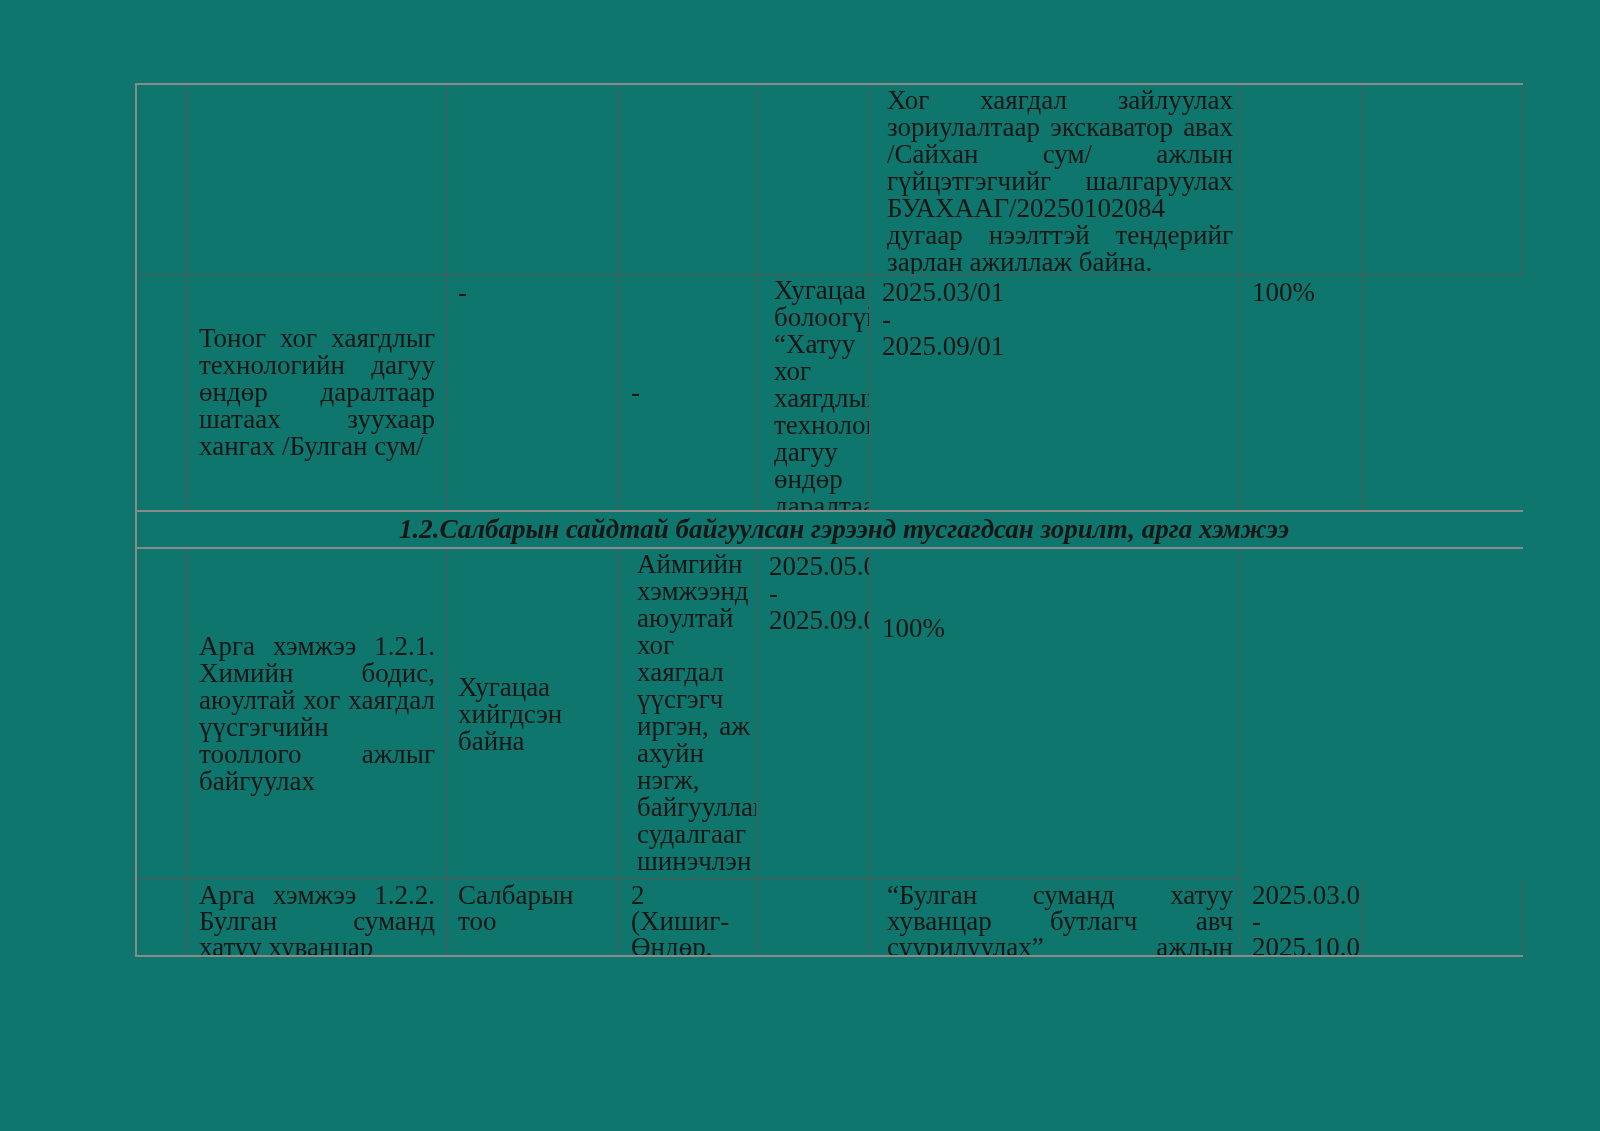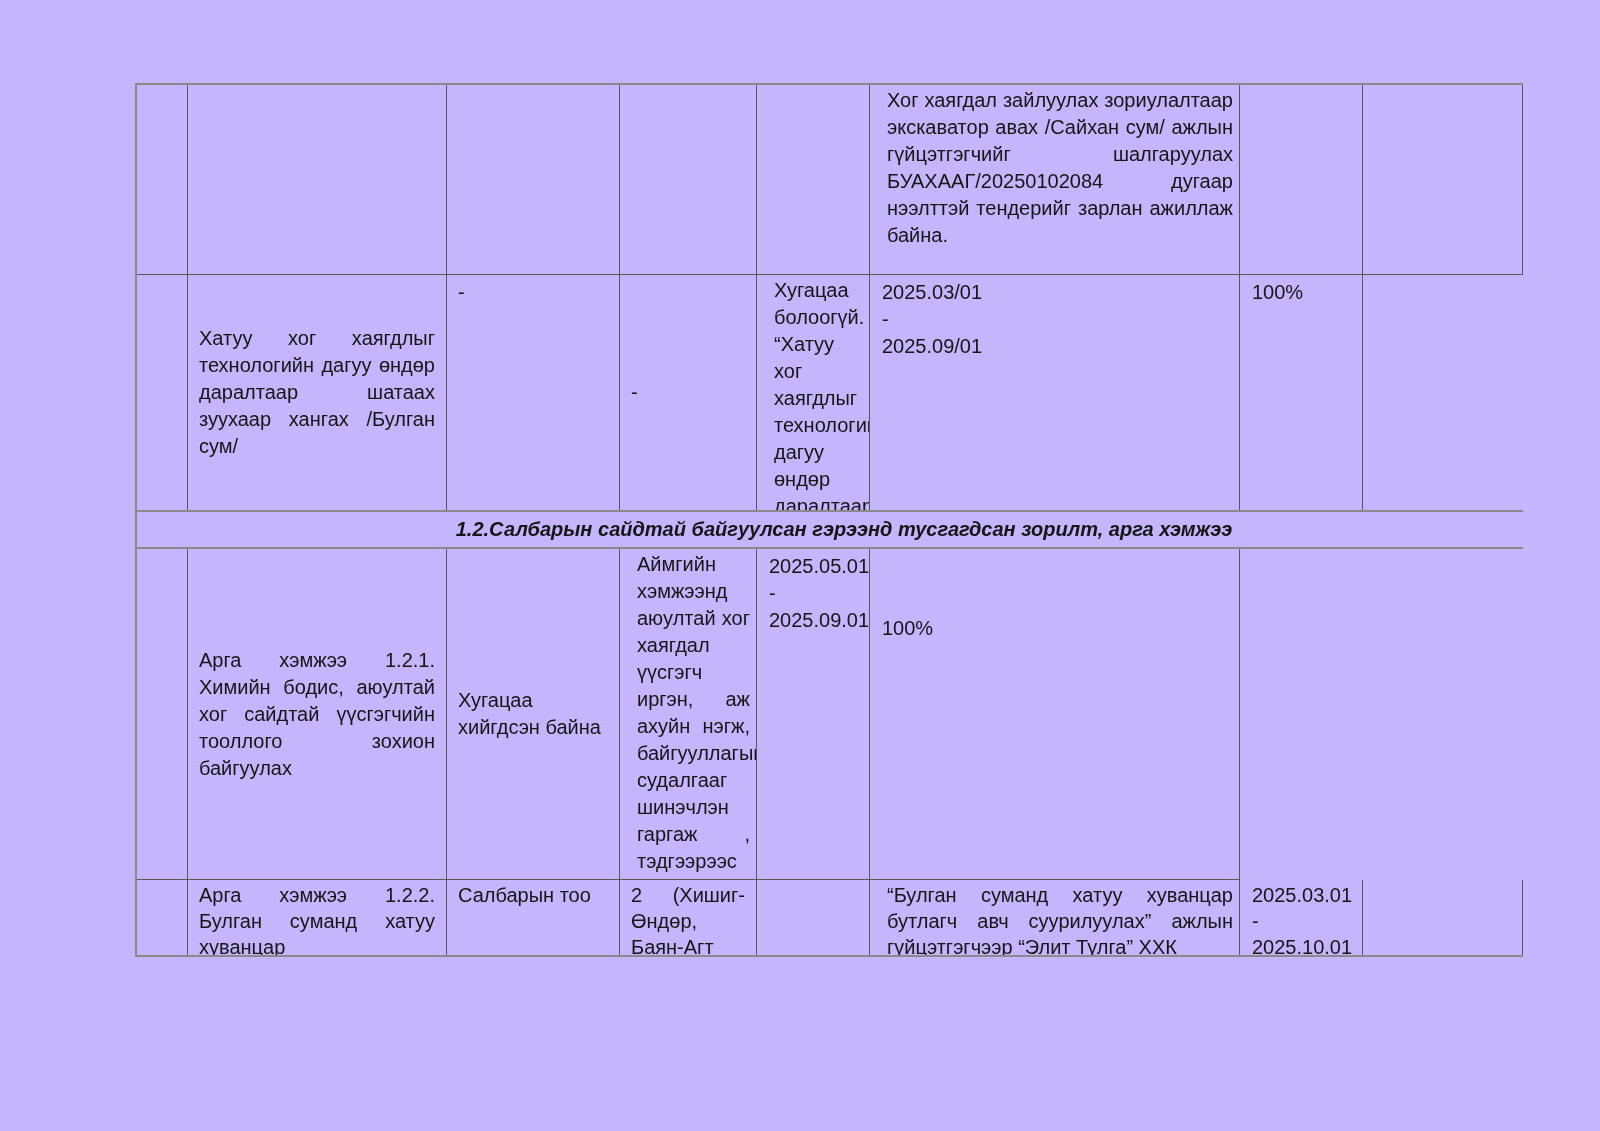--- a/index.html
+++ b/index.html
@@ -1,19 +1,19 @@
 <!DOCTYPE html>
 <html><head>
 <meta charset="utf-8">
 <style>
   html,body{margin:0;padding:0;background:#ffffff;}
   .page{
-    position:relative;width:1600px;height:1131px;background:#c4b5fd;overflow:hidden;
-    font-family:Liberation Sans, sans-serif;
-    font-size:20px;line-height:27px;color:#161616;
+    position:relative;width:1600px;height:1131px;background:#0f766e;overflow:hidden;
+    font-family:Liberation Serif, serif;
+    font-size:27px;line-height:27px;color:#161616;
   }
   .tbl{
     position:absolute;left:135px;top:83px;width:1386px;
     border-left:2px solid #8a8a8a;
     border-top:2px solid #8a8a8a;
     border-bottom:2px solid #8a8a8a;
   }
   .row{display:grid;grid-template-columns:51px 259px 173px 137px 113px 370px 123px 160px;}
   .cell{
     box-sizing:border-box;border-right:1px solid #575757;border-bottom:1px solid #575757;
@@ -52,38 +52,38 @@
       <div class="cell"></div>
       <div class="cell"></div>
       <div class="cell"></div>
       <div class="cell jt pre progress">Хог хаягдал зайлуулах зориулалтаар экскаватор авах /Сайхан сум/ ажлын гүйцэтгэгчийг шалгаруулах БУАХААГ/20250102084 дугаар нээлттэй тендерийг зарлан ажиллаж байна.</div>
       <div class="cell pre dates"></div>
       <div class="cell result"></div>
     </div>
 
     <div class="row r2">
       <div class="cell"></div>
-      <div class="cell jt vc">Хатуу хог хаягдлыг технологийн дагуу өндөр даралтаар шатаах зуухаар хангах /Булган сум/</div>
+      <div class="cell jt vc">Тоног хог хаягдлыг технологийн дагуу өндөр даралтаар шатаах зуухаар хангах /Булган сум/</div>
       <div class="cell">-</div>
       <div class="cell vc">-</div>
       <div class="cell jt pre progress">Хугацаа болоогүй.
 “Хатуу хог хаягдлыг технологийн дагуу өндөр даралтаар шатаах зуухаар хангах” ажлын нээлттэй тендер зарлаж, гүйцэтгэгчээр “Бэсүжин констракшн” шалгарч, аймгийн Засаг даргын А/186 дугаар захирамжийн дагуу гэрээг байгуулахаар ажиллаж байна.</div>
       <div class="cell pre dates">2025.03/01
 -
 2025.09/01</div>
       <div class="cell result">100%</div>
     </div>
 
     <div class="section-row">
       <div class="section-title">1.2.Салбарын сайдтай байгуулсан гэрээнд тусгагдсан зорилт, арга хэмжээ</div>
     </div>
 
     <div class="row r3">
       <div class="cell"></div>
-      <div class="cell jt vc">Арга хэмжээ 1.2.1. Химийн бодис, аюултай хог сайдтай үүсгэгчийн тооллого зохион байгуулах</div>
+      <div class="cell jt vc">Арга хэмжээ 1.2.1. Химийн бодис, аюултай хог хаягдал үүсгэгчийн тооллого ажлыг байгуулах</div>
       <div class="cell vc">Хугацаа хийгдсэн байна</div>
       <div class="cell jt pre progress">Аймгийн хэмжээнд аюултай хог хаягдал үүсгэгч иргэн, аж ахуйн нэгж, байгууллагын судалгааг шинэчлэн гаргаж , тэдгээрээс гарч байгаа аюултай хог хаягдал, химийн бодисын тооллого хийж, ашиглалтын хугацаа дууссан химийн бодис, урвалж, электрон хог хаягдлыг татан авах ажлыг зохион байгуулах аймгийн засаг даргын А/318 дугаар захирамжийг батлуулсан. Захирамжийн дагуу химийн бодис, аюултай хог хаягдал үүсгэгчийн тооллогыг 06 сараас 09 сарын хооронд хийхээр бэлтгэл ханган ажиллаж байна.</div>
       <div class="cell pre dates">2025.05.01
 -
 2025.09.01</div>
       <div class="cell result result-low">100%</div>
     </div>
 
     <div class="row r4">
       <div class="cell"></div>

